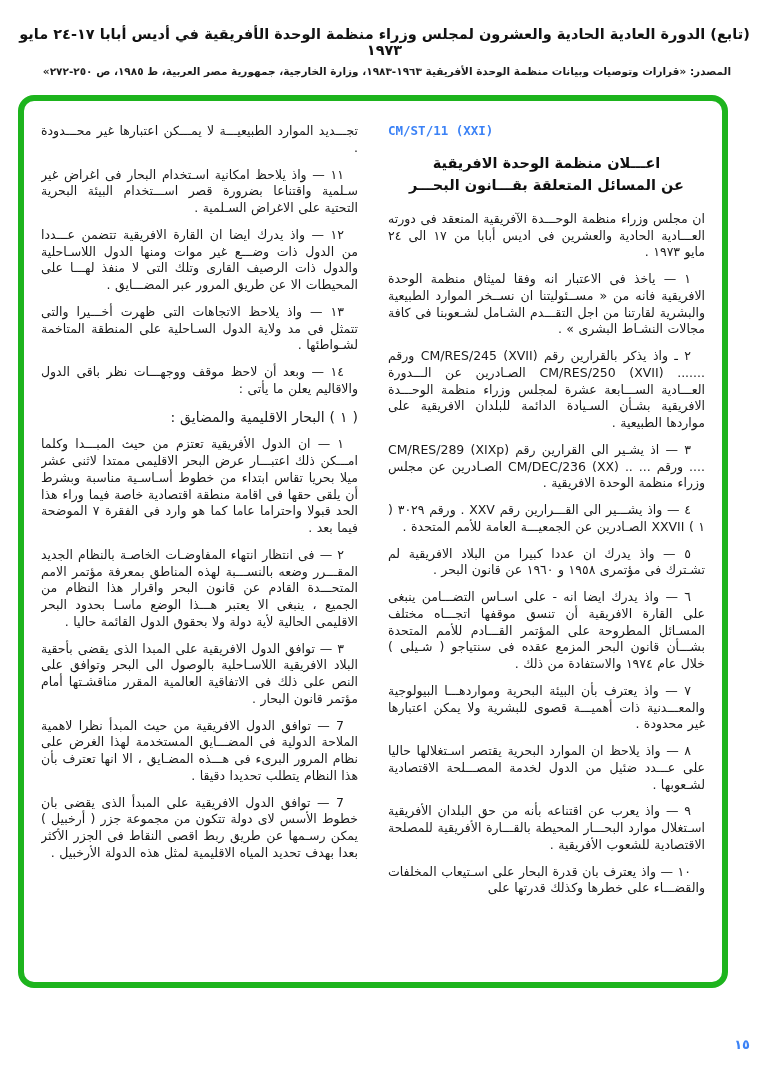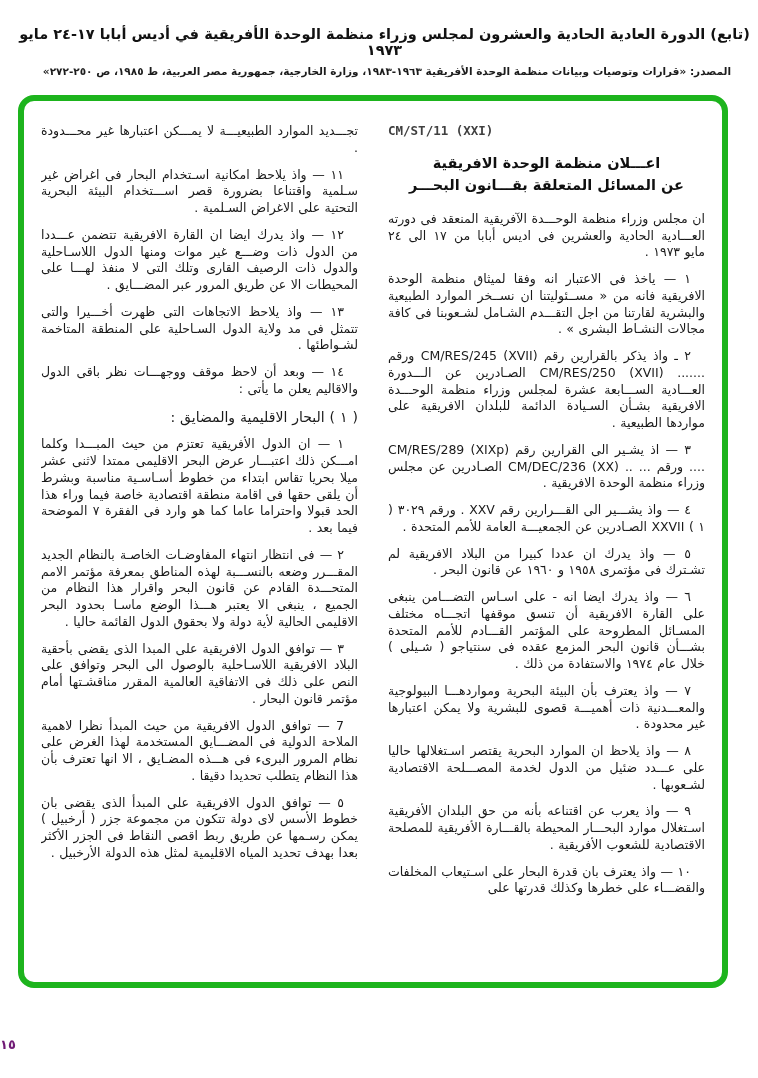--- a/index.html
+++ b/index.html
@@ -69,21 +69,21 @@
     direction: rtl;
   }
 
   
   .ref-code {
     direction: ltr;
     text-align: left;
     font-family: "DejaVu Sans Mono", "Liberation Mono", monospace;
     font-size: 12.5px;
     font-weight: bold;
-    color: #404040;
+    color: #3b82f6;
     margin: 0 0 14px 0;
   }
   .doc-title {
     text-align: center;
     font-weight: bold;
     font-size: 14.5px;
     line-height: 1.55;
     margin: 0 0 14px 0;
     color: #101010;
   }
@@ -103,24 +103,24 @@
     text-indent: 0;
     font-size: 14px;
   }
 
   
   .page-number {
     position: absolute;
     bottom: 26px;
     left: 0;
     right: 8px;
-    text-align: left;
+    text-align: right;
     font-size: 13px;
     font-weight: bold;
-    color: #701a75;
+    color: #3b82f6;
   }
 </style>
 </head>
 <body>
 
 <div class="page">
 
   <div class="header">
     <div class="header-line1">(تابع) الدورة العادية الحادية والعشرون لمجلس وزراء منظمة الوحدة الأفريقية في أديس أبابا ١٧-٢٤ مايو ١٩٧٣</div>
     <div class="header-line2">المصدر: «قرارات وتوصيات وبيانات منظمة الوحدة الأفريقية ١٩٦٣-١٩٨٣، وزارة الخارجية، جمهورية مصر العربية، ط ١٩٨٥، ص ٢٥٠-٢٧٢»</div>
@@ -152,21 +152,21 @@
         <p class="para no-indent">تجـــديد الموارد الطبيعيـــة لا يمـــكن اعتبارها غير محـــدودة .</p>
         <p class="para">١١ — واذ يلاحظ امكانية اسـتخدام البحار فى اغراض غير سـلمية واقتناعا بضرورة قصر اســـتخدام البيئة البحرية التحتية على الاغراض السـلمية .</p>
         <p class="para">١٢ — واذ يدرك ايضا ان القارة الافريقية تتضمن عـــددا من الدول ذات وضـــع غير موات ومنها الدول اللاسـاحلية والدول ذات الرصيف القارى وتلك التى لا منفذ لهـــا على المحيطات الا عن طريق المرور عبر المضـــايق .</p>
         <p class="para">١٣ — واذ يلاحظ الاتجاهات التى ظهرت أخـــيرا والتى تتمثل فى مد ولاية الدول السـاحلية على المنطقة المتاخمة لشـواطئها .</p>
         <p class="para">١٤ — وبعد أن لاحظ موقف ووجهـــات نظر باقى الدول والاقاليم يعلن ما يأتى :</p>
         <p class="para section-heading">( ١ ) البحار الاقليمية والمضايق :</p>
         <p class="para">١ — ان الدول الأفريقية تعتزم من حيث المبـــدا وكلما امـــكن ذلك اعتبـــار عرض البحر الاقليمى ممتدا لاثنى عشر ميلا بحريا تقاس ابتداء من خطوط أسـاسـية مناسبة وبشرط أن يلقى حقها فى اقامة منطقة اقتصادية خاصة فيما وراء هذا الحد قبولا واحتراما عاما كما هو وارد فى الفقرة ٧ الموضحة فيما بعد .</p>
         <p class="para">٢ — فى انتظار انتهاء المفاوضـات الخاصـة بالنظام الجديد المقـــرر وضعه بالنســـبة لهذه المناطق بمعرفة مؤتمر الامم المتحـــدة القادم عن قانون البحر واقرار هذا النظام من الجميع ، ينبغى الا يعتبر هـــذا الوضع ماسـا بحدود البحر الاقليمى الحالية لأية دولة ولا بحقوق الدول القائمة حاليا .</p>
         <p class="para">٣ — توافق الدول الافريقية على المبدا الذى يقضى بأحقية البلاد الافريقية اللاسـاحلية بالوصول الى البحر وتوافق على النص على ذلك فى الاتفاقية العالمية المقرر مناقشـتها أمام مؤتمر قانون البحار .</p>
         <p class="para">7 — توافق الدول الافريقية من حيث المبدأ نظرا لاهمية الملاحة الدولية فى المضـــايق المستخدمة لهذا الغرض على نظام المرور البرىء فى هـــذه المضـايق ، الا انها تعترف بأن هذا النظام يتطلب تحديدا دقيقا .</p>
-        <p class="para">٥ — توافق الدول الافريقية على المبدأ الذى يقضى بان خطوط الأسس لاى دولة تتكون من مجموعة جزر ( أرخبيل ) يمكن رسـمها عن طريق ربط اقصى النقاط فى الجزر الأكثر بعدا بهدف تحديد المياه الاقليمية لمثل هذه الدولة الأرخبيل .</p>
+        <p class="para">7 — توافق الدول الافريقية على المبدأ الذى يقضى بان خطوط الأسس لاى دولة تتكون من مجموعة جزر ( أرخبيل ) يمكن رسـمها عن طريق ربط اقصى النقاط فى الجزر الأكثر بعدا بهدف تحديد المياه الاقليمية لمثل هذه الدولة الأرخبيل .</p>
       </div>
 
     </div>
   </div>
 
   <div class="page-number">١٥</div>
 
 </div>
 
 </body></html>

